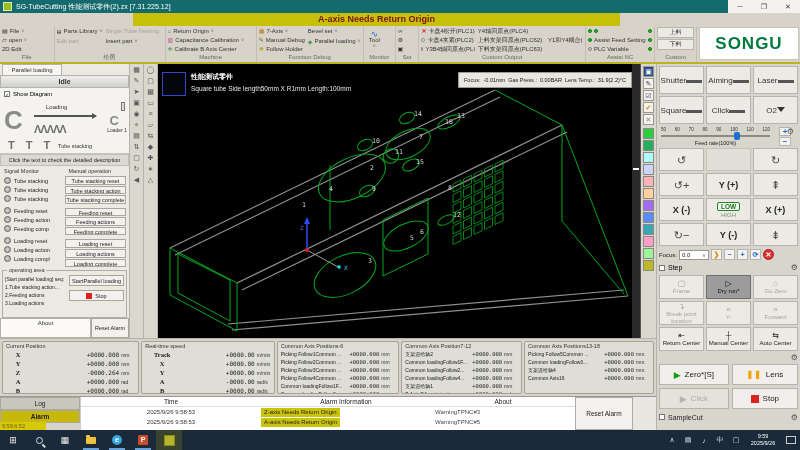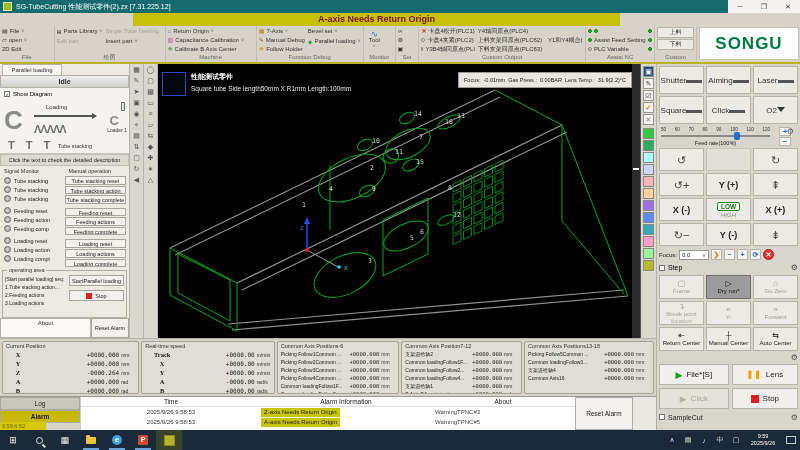--- a/index.html
+++ b/index.html
@@ -979,21 +979,21 @@
           </div>
       </div>
 
       <div class="gearrow">
           <span class="gear">⚙</span>
         </div>
 
       <div class="runs">
         <div class="runbtn">
             <span class="rply">▶</span>
-            <span>File*[S]</span>
+            <span>Zero*[S]</span>
           </div>
         <div class="runbtn">
             <span class="rpau">❚❚</span>
             <span>Lens</span>
           </div>
         <div class="runbtn dis">
             <span class="rres">▶</span>
             <span>Click</span>
           </div>
         <div class="runbtn">

